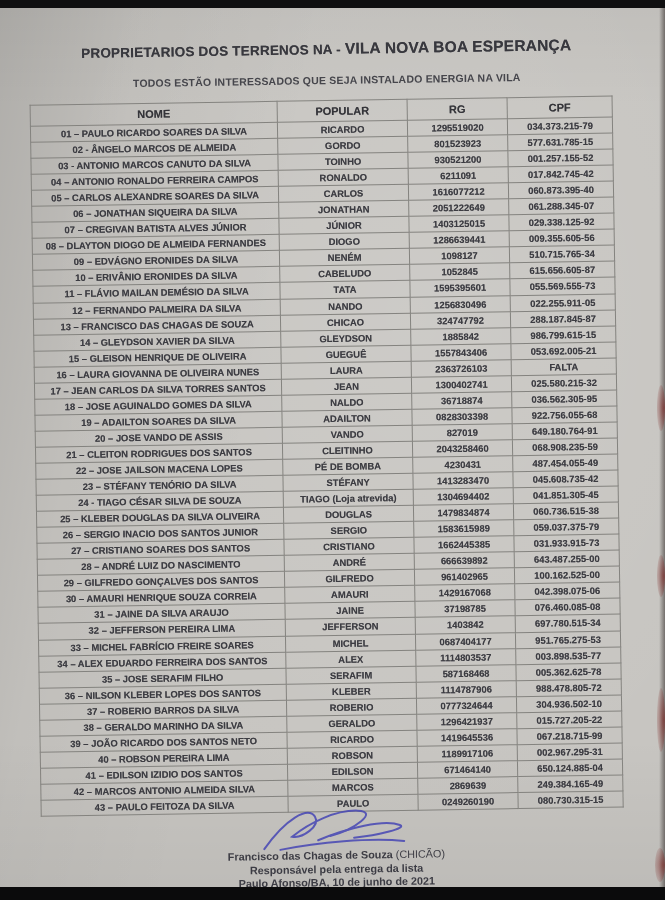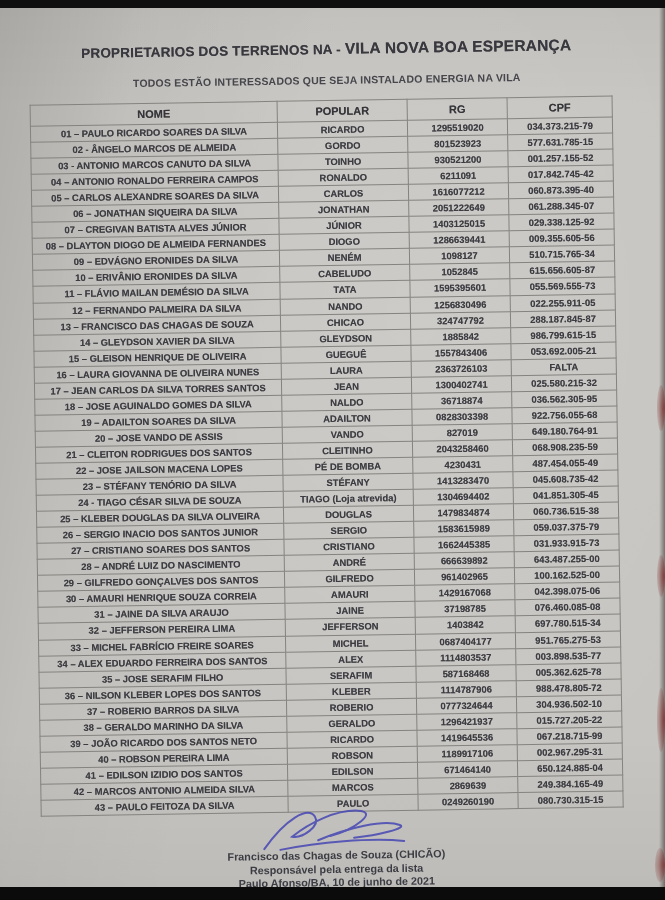--- a/index.html
+++ b/index.html
@@ -43,21 +43,21 @@
     border:1px solid #84837f;overflow:hidden;white-space:nowrap;
     color:#3c3c42;text-shadow:0 0 0.4px rgba(60,60,66,0.6);}
   table.owners th{height:18px;font-size:11px;font-weight:700;text-align:center;color:#343439;}
   table.owners td{height:15.05px;font-size:9.4px;font-weight:600;text-align:center;padding:0;}
   td.c0{ text-align:left;padding-left:6px;}
   col.w0{width:247px;} col.w1{width:130px;} col.w2{width:100px;} col.w3{width:105px;}
   td.bold-pop{font-weight:700;color:#2f2f34;}
 
   .footer{position:absolute;top:841px;left:0;width:660px;text-align:center;
     font-size:10.8px;font-weight:600;color:#3c3c44;line-height:13.5px;}
-  .footer .suffix{font-weight:700;}
+  .footer .suffix{font-weight:400;}
   .signature{position:absolute;left:252px;top:796px;z-index:3;}
 </style>
 </head>
 <body>
 
 <div class="photo-bg"></div>
 <div class="band-top"></div>
 <div class="band-bottom"></div>
 <div class="edge-right"></div>
 <div class="smudge sm1"></div>

